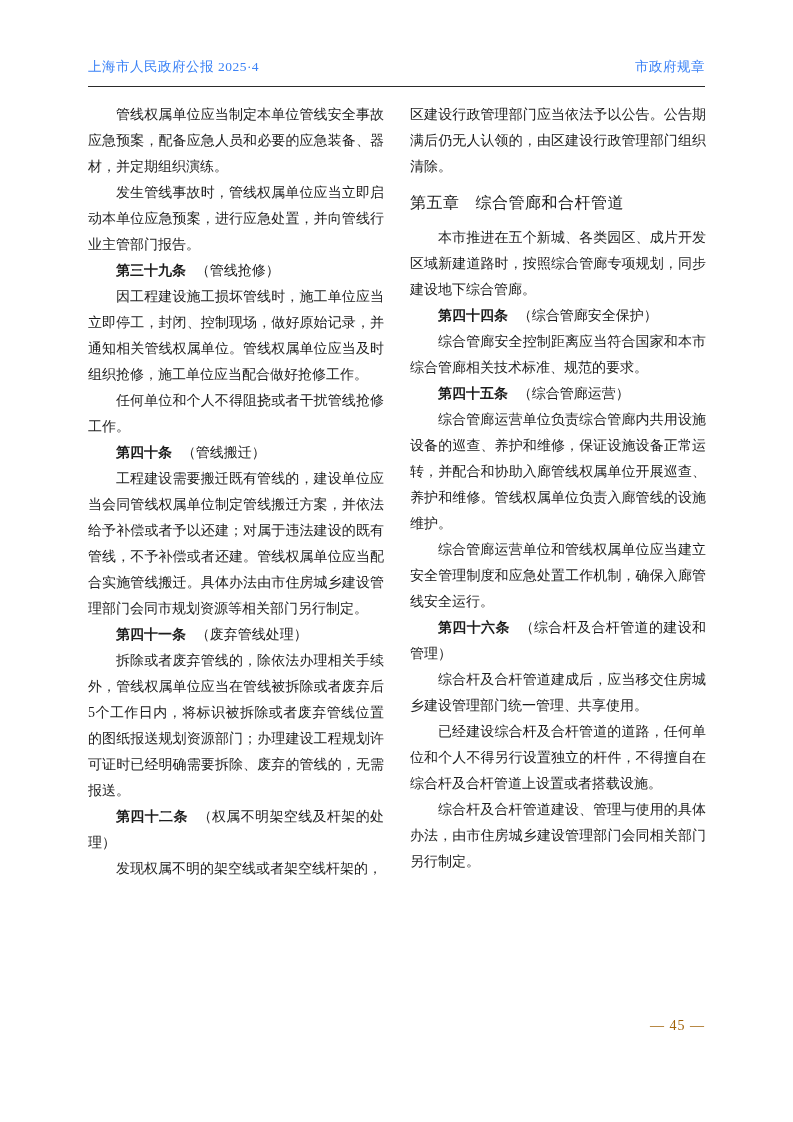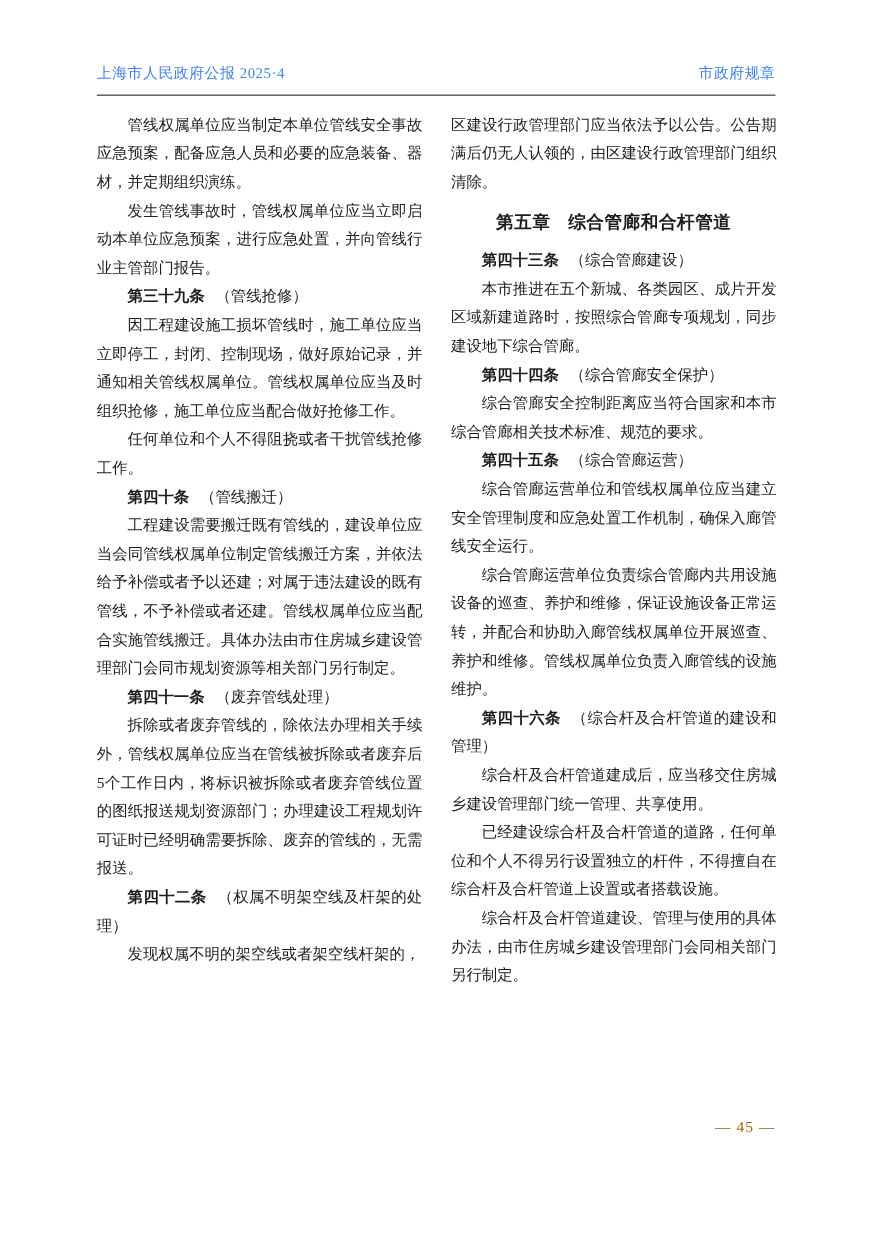--- a/index.html
+++ b/index.html
@@ -55,23 +55,22 @@
     margin: 0;
     text-indent: 2em;
   }
   .art-num {
     font-weight: bold;
     margin-right: 0.7em;
   }
   .art-title { font-weight: normal; }
   .chapter {
     margin: 10px 0 9px 0;
-    text-align: center;
     text-indent: 0;
-    font-weight: bold;
+    font-weight: normal;
     font-size: 16px;
     letter-spacing: 0.5px;
   }
   .chapter .chap-num { margin-right: 1em; }
   .page-number {
     position: absolute;
     right: 88px; top: 1018px;
     font-size: 14px;
     letter-spacing: 1px;
     color: #a16207;
@@ -100,27 +99,26 @@
       <p class="para">工程建设需要搬迁既有管线的，建设单位应当会同管线权属单位制定管线搬迁方案，并依法给予补偿或者予以还建；对属于违法建设的既有管线，不予补偿或者还建。管线权属单位应当配合实施管线搬迁。具体办法由市住房城乡建设管理部门会同市规划资源等相关部门另行制定。</p>
       <p class="article"><span class="art-num">第四十一条</span><span class="art-title">（废弃管线处理）</span></p>
       <p class="para">拆除或者废弃管线的，除依法办理相关手续外，管线权属单位应当在管线被拆除或者废弃后5个工作日内，将标识被拆除或者废弃管线位置的图纸报送规划资源部门；办理建设工程规划许可证时已经明确需要拆除、废弃的管线的，无需报送。</p>
       <p class="article"><span class="art-num">第四十二条</span><span class="art-title">（权属不明架空线及杆架的处理）</span></p>
       <p class="para">发现权属不明的架空线或者架空线杆架的，</p>
     </div>
 
     <div class="column">
       <p class="para no-indent">区建设行政管理部门应当依法予以公告。公告期满后仍无人认领的，由区建设行政管理部门组织清除。</p>
       <p class="chapter"><span class="chap-num">第五章</span><span>综合管廊和合杆管道</span></p>
-      <p class="article"><span class="art-num">第四十三条</span><span class="art-title">（综合管廊建设）</span></p>
       <p class="para">本市推进在五个新城、各类园区、成片开发区域新建道路时，按照综合管廊专项规划，同步建设地下综合管廊。</p>
       <p class="article"><span class="art-num">第四十四条</span><span class="art-title">（综合管廊安全保护）</span></p>
       <p class="para">综合管廊安全控制距离应当符合国家和本市综合管廊相关技术标准、规范的要求。</p>
       <p class="article"><span class="art-num">第四十五条</span><span class="art-title">（综合管廊运营）</span></p>
+      <p class="para">综合管廊运营单位负责综合管廊内共用设施设备的巡查、养护和维修，保证设施设备正常运转，并配合和协助入廊管线权属单位开展巡查、养护和维修。管线权属单位负责入廊管线的设施维护。</p>
       <p class="para">综合管廊运营单位和管线权属单位应当建立安全管理制度和应急处置工作机制，确保入廊管线安全运行。</p>
-      <p class="para">综合管廊运营单位负责综合管廊内共用设施设备的巡查、养护和维修，保证设施设备正常运转，并配合和协助入廊管线权属单位开展巡查、养护和维修。管线权属单位负责入廊管线的设施维护。</p>
       <p class="article"><span class="art-num">第四十六条</span><span class="art-title">（综合杆及合杆管道的建设和管理）</span></p>
       <p class="para">综合杆及合杆管道建成后，应当移交住房城乡建设管理部门统一管理、共享使用。</p>
       <p class="para">已经建设综合杆及合杆管道的道路，任何单位和个人不得另行设置独立的杆件，不得擅自在综合杆及合杆管道上设置或者搭载设施。</p>
       <p class="para">综合杆及合杆管道建设、管理与使用的具体办法，由市住房城乡建设管理部门会同相关部门另行制定。</p>
     </div>
 
   </div>
 
   <div class="page-number">— 45 —</div>
 

